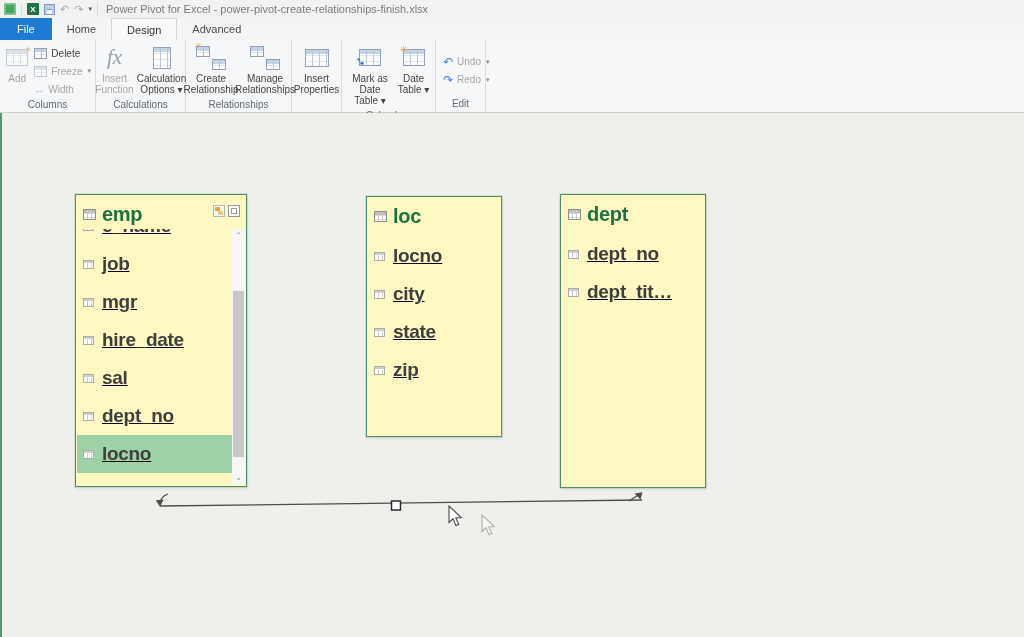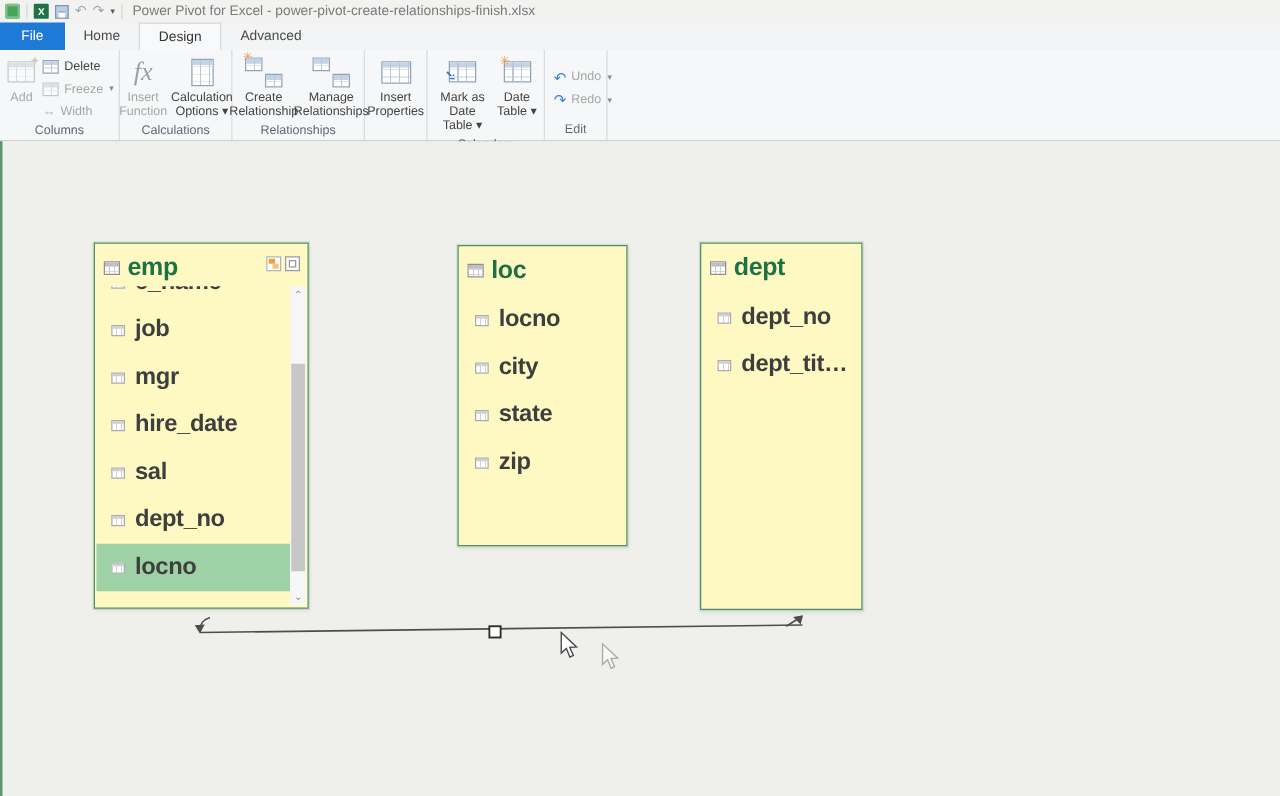--- a/index.html
+++ b/index.html
@@ -74,21 +74,21 @@
   .max-ico { width:12px; height:12px; border:1px solid #9a9a9a; background:#fff; position:relative; }
   .max-ico::before { content:""; position:absolute; inset:2px; border:1px solid #9a9a9a; }
 
   .tico { display:inline-block; width:13px; height:11px; border:1px solid #8f8f8f; background:#fff; position:relative; flex:none; }
   .tico::before { content:""; position:absolute; left:0; right:0; top:0; height:3px; background:#bdbdbd; }
   .tico::after { content:""; position:absolute; inset:0;
     background: repeating-linear-gradient(to right, transparent 0 3px, #c9c9c9 3px 4px),
                 repeating-linear-gradient(to bottom, transparent 0 3px, #dadada 3px 4px); }
 
   .fields { position:absolute; left:1px; right:1px; overflow:hidden; }
-  .frow { height:38px; display:flex; align-items:center; gap:8px; padding-left:12px; }
+  .frow { height:38px; display:flex; align-items:center; gap:8px; padding-left:6px;text-decoration:underline; }
   .fico { display:inline-block; width:11px; height:9px; border:1px solid #ababab; background:#fff; position:relative; flex:none; }
   .fico::before { content:""; position:absolute; left:0; right:0; top:0; height:2px; background:#cfcfcf; }
   .fico::after { content:""; position:absolute; inset:0;
     background: repeating-linear-gradient(to right, transparent 0 3px, #d2d2d2 3px 4px); }
   .ftext { font-size:19px; font-weight:bold; color:#3e3e3e; letter-spacing:-.3px; white-space:nowrap; }
   .frow.hl { background:#9fd1a6; }
 
   .vscroll { position:absolute; top:34px; bottom:2px; right:1px; width:13px; background:#f6f6f6; }
   .vs-btn { position:absolute; left:0; right:0; height:13px; color:#8d8d8d; font-size:8px; text-align:center; line-height:13px; }
   .vs-up { top:0; } .vs-dn { bottom:0; }
@@ -326,21 +326,21 @@
         <span class="fico"></span>
         <span class="ftext">state</span>
       </div>
       <div class="frow">
         <span class="fico"></span>
         <span class="ftext">zip</span>
       </div>
     </div>
   </div>
 
-  <div class="card" style="left:560px; top:194px; width:130px; height:294px;">
+  <div class="card" style="left:560px; top:194px; width:146px; height:294px;">
     <div class="card-head">
       <span class="tico"></span>
       <span class="card-name">dept</span>
     </div>
     <div class="fields" style="top:40px; bottom:4px;">
       <div class="frow">
         <span class="fico"></span>
         <span class="ftext">dept_no</span>
       </div>
       <div class="frow">

